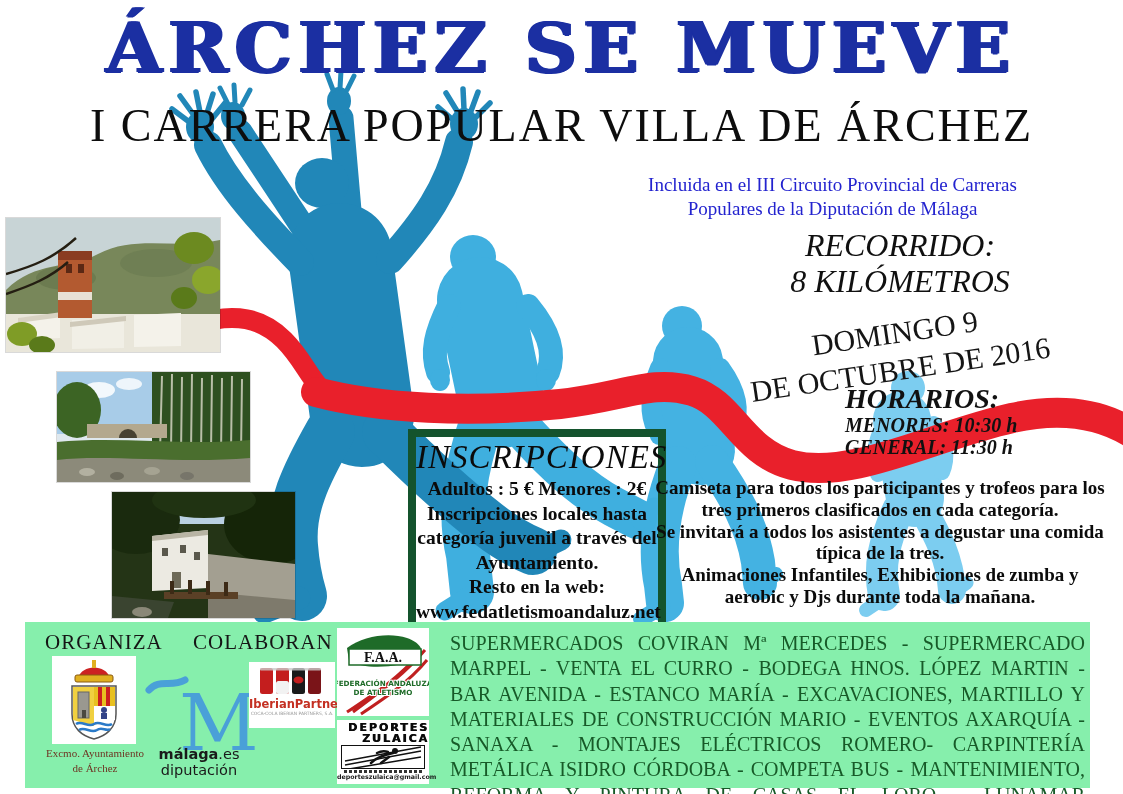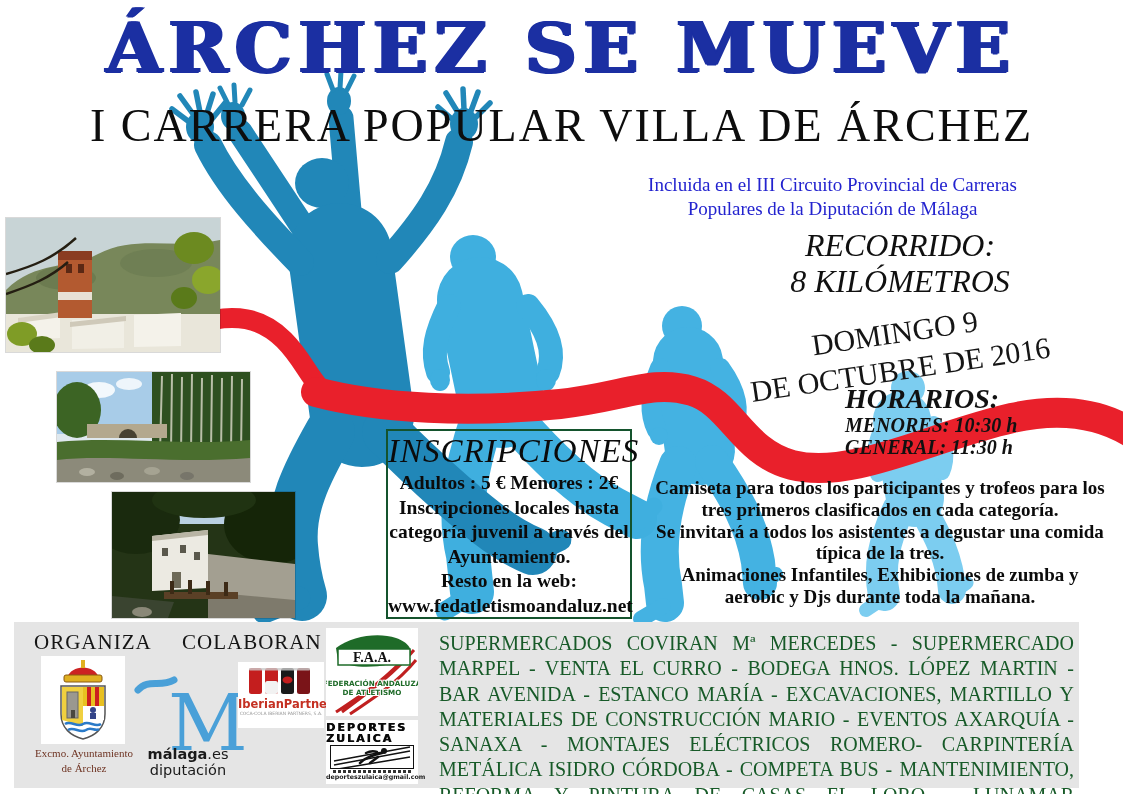--- a/index.html
+++ b/index.html
@@ -18,40 +18,40 @@
   .circuit{top:173px;left:605px;width:455px;text-align:center;font-size:19px;line-height:24px;color:#2323cf;}
   .recorrido{top:227px;left:690px;width:420px;text-align:center;font-style:italic;font-size:32px;line-height:36px;color:#101010;}
   .date-block{top:314px;left:730px;width:335px;text-align:center;font-size:30px;line-height:37px;color:#151515;
               transform:rotate(-8.5deg);}
   .horarios{top:384px;left:845px;width:270px;text-align:left;}
   .horarios .h-title{font-style:italic;font-weight:bold;font-size:28px;line-height:30px;}
   .horarios .h-line{font-style:italic;font-weight:bold;font-size:20px;line-height:22px;padding-right:38px;}
   .camiseta{top:477px;left:637px;width:486px;text-align:center;font-weight:bold;font-size:19px;line-height:21.8px;color:#0b0b0b;}
 
   
-  .insc-box{top:429px;left:386px;width:242px;height:186px;border:2px solid #14532d;text-align:center;color:#0b0b0b;}
+  .insc-box{top:429px;left:408px;width:242px;height:186px;border:8px solid #14532d;text-align:center;color:#0b0b0b;}
   .insc-title{font-style:italic;font-size:33px;line-height:40px;letter-spacing:1px;}
   .insc-line{font-weight:bold;font-size:19.5px;line-height:24.5px;}
 
   
   .photo{box-shadow:0 0 0 1px rgba(0,0,0,.15);}
   .photo svg{display:block;}
 
   
-  .footer{top:622px;left:14px;width:1065px;height:166px;background:#e5e5e5;}
+  .footer{top:622px;left:25px;width:1065px;height:166px;background:#86efac;}
   .footer .label{font-size:21px;letter-spacing:1px;color:#151515;}
   .organiza-label{left:20px;top:8px;}
   .colaboran-label{left:168px;top:8px;}
   .logo-box{background:#fff;}
   .ayto-caption{left:0;top:124px;width:140px;text-align:center;font-size:11px;line-height:15px;color:#6e3322;}
   .malaga-caption{left:0;bottom:0;width:100%;text-align:center;font-family:"DejaVu Sans",sans-serif;font-size:14.5px;color:#1a1a1a;}
   .malaga-caption b{font-weight:bold;}
   .iberian-name{width:100%;text-align:center;font-family:"DejaVu Sans",sans-serif;font-weight:bold;font-size:11.5px;color:#c43022;margin-top:1px;}
   .iberian-sub{width:100%;text-align:center;font-family:"DejaVu Sans",sans-serif;font-size:4.5px;color:#999;}
-  .zul-word{width:100%;text-align:left;font-family:"DejaVu Sans",sans-serif;font-weight:bold;font-size:11px;
+  .zul-word{width:100%;text-align:right;font-family:"DejaVu Sans",sans-serif;font-weight:bold;font-size:11px;
             letter-spacing:2px;color:#0a0a0a;line-height:11px;text-shadow:.6px 0 0 #0a0a0a;}
   .zul-email{width:100%;text-align:center;font-family:"DejaVu Sans",sans-serif;font-weight:bold;font-size:6.3px;color:#1a1a1a;}
   .zul-addr{margin:1px auto 0 auto;width:78px;height:3px;background:repeating-linear-gradient(90deg,#333 0 3px,#fff 3px 5px);}
   .sponsors{left:425px;top:9px;width:635px;text-align:justify;font-size:20px;line-height:25.3px;color:#175a28;}
 </style>
 </head>
 <body>
 
 <div id="poster">
 

